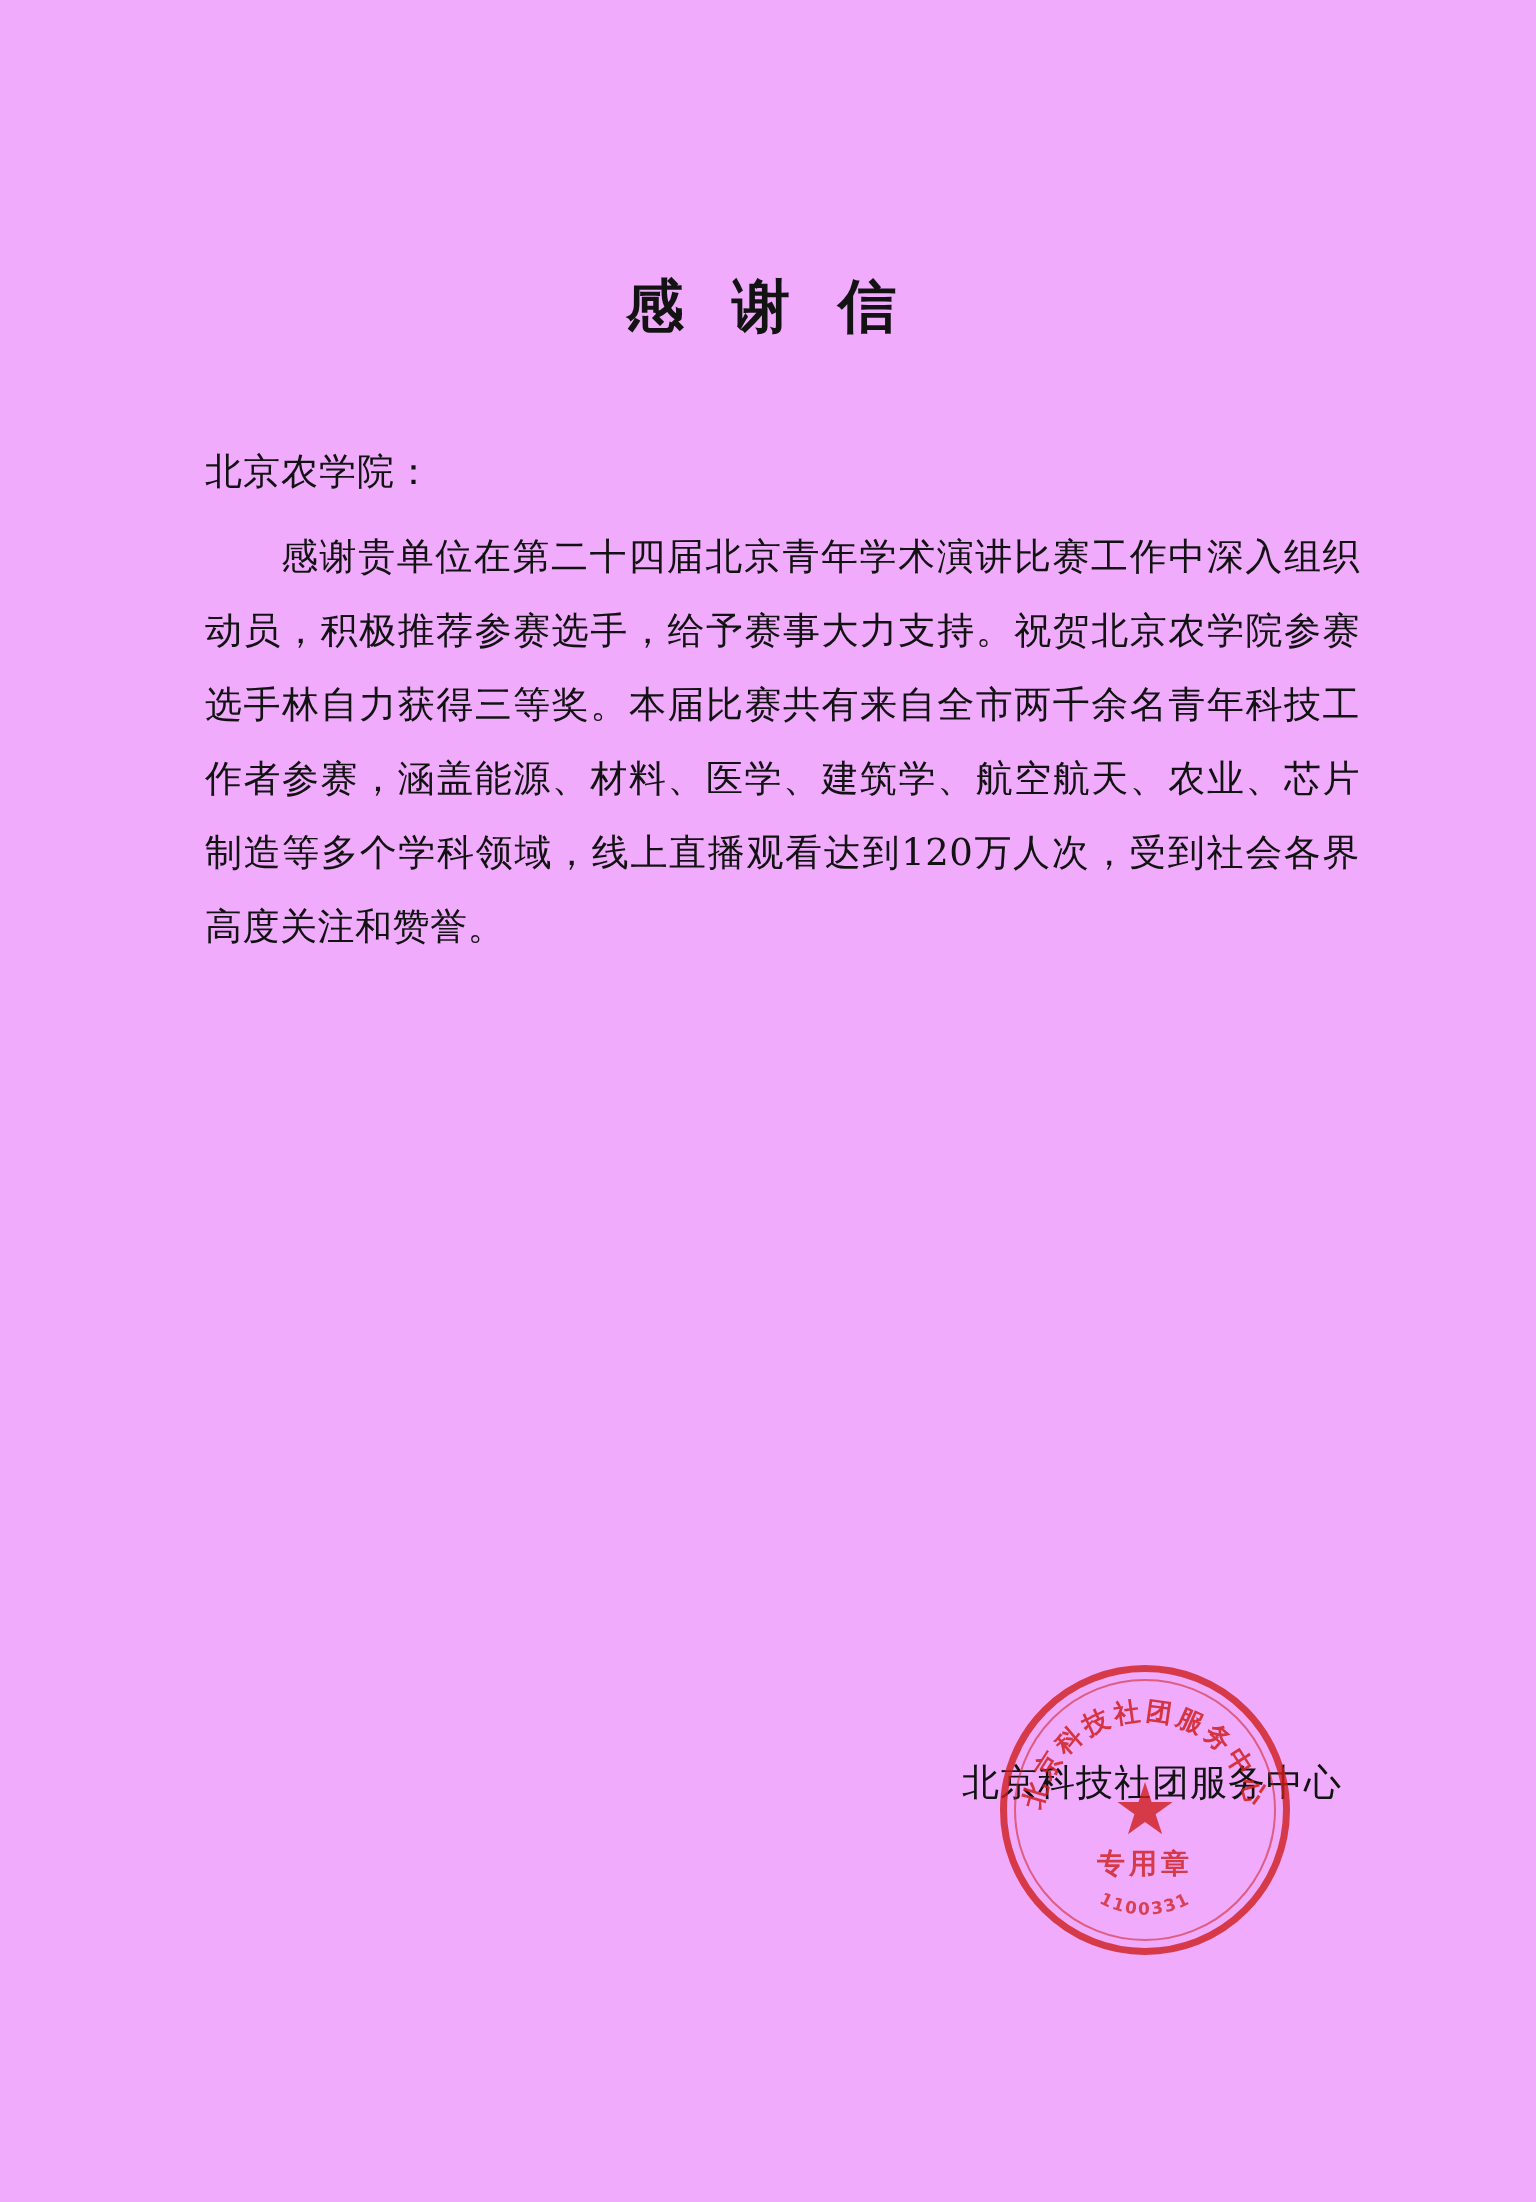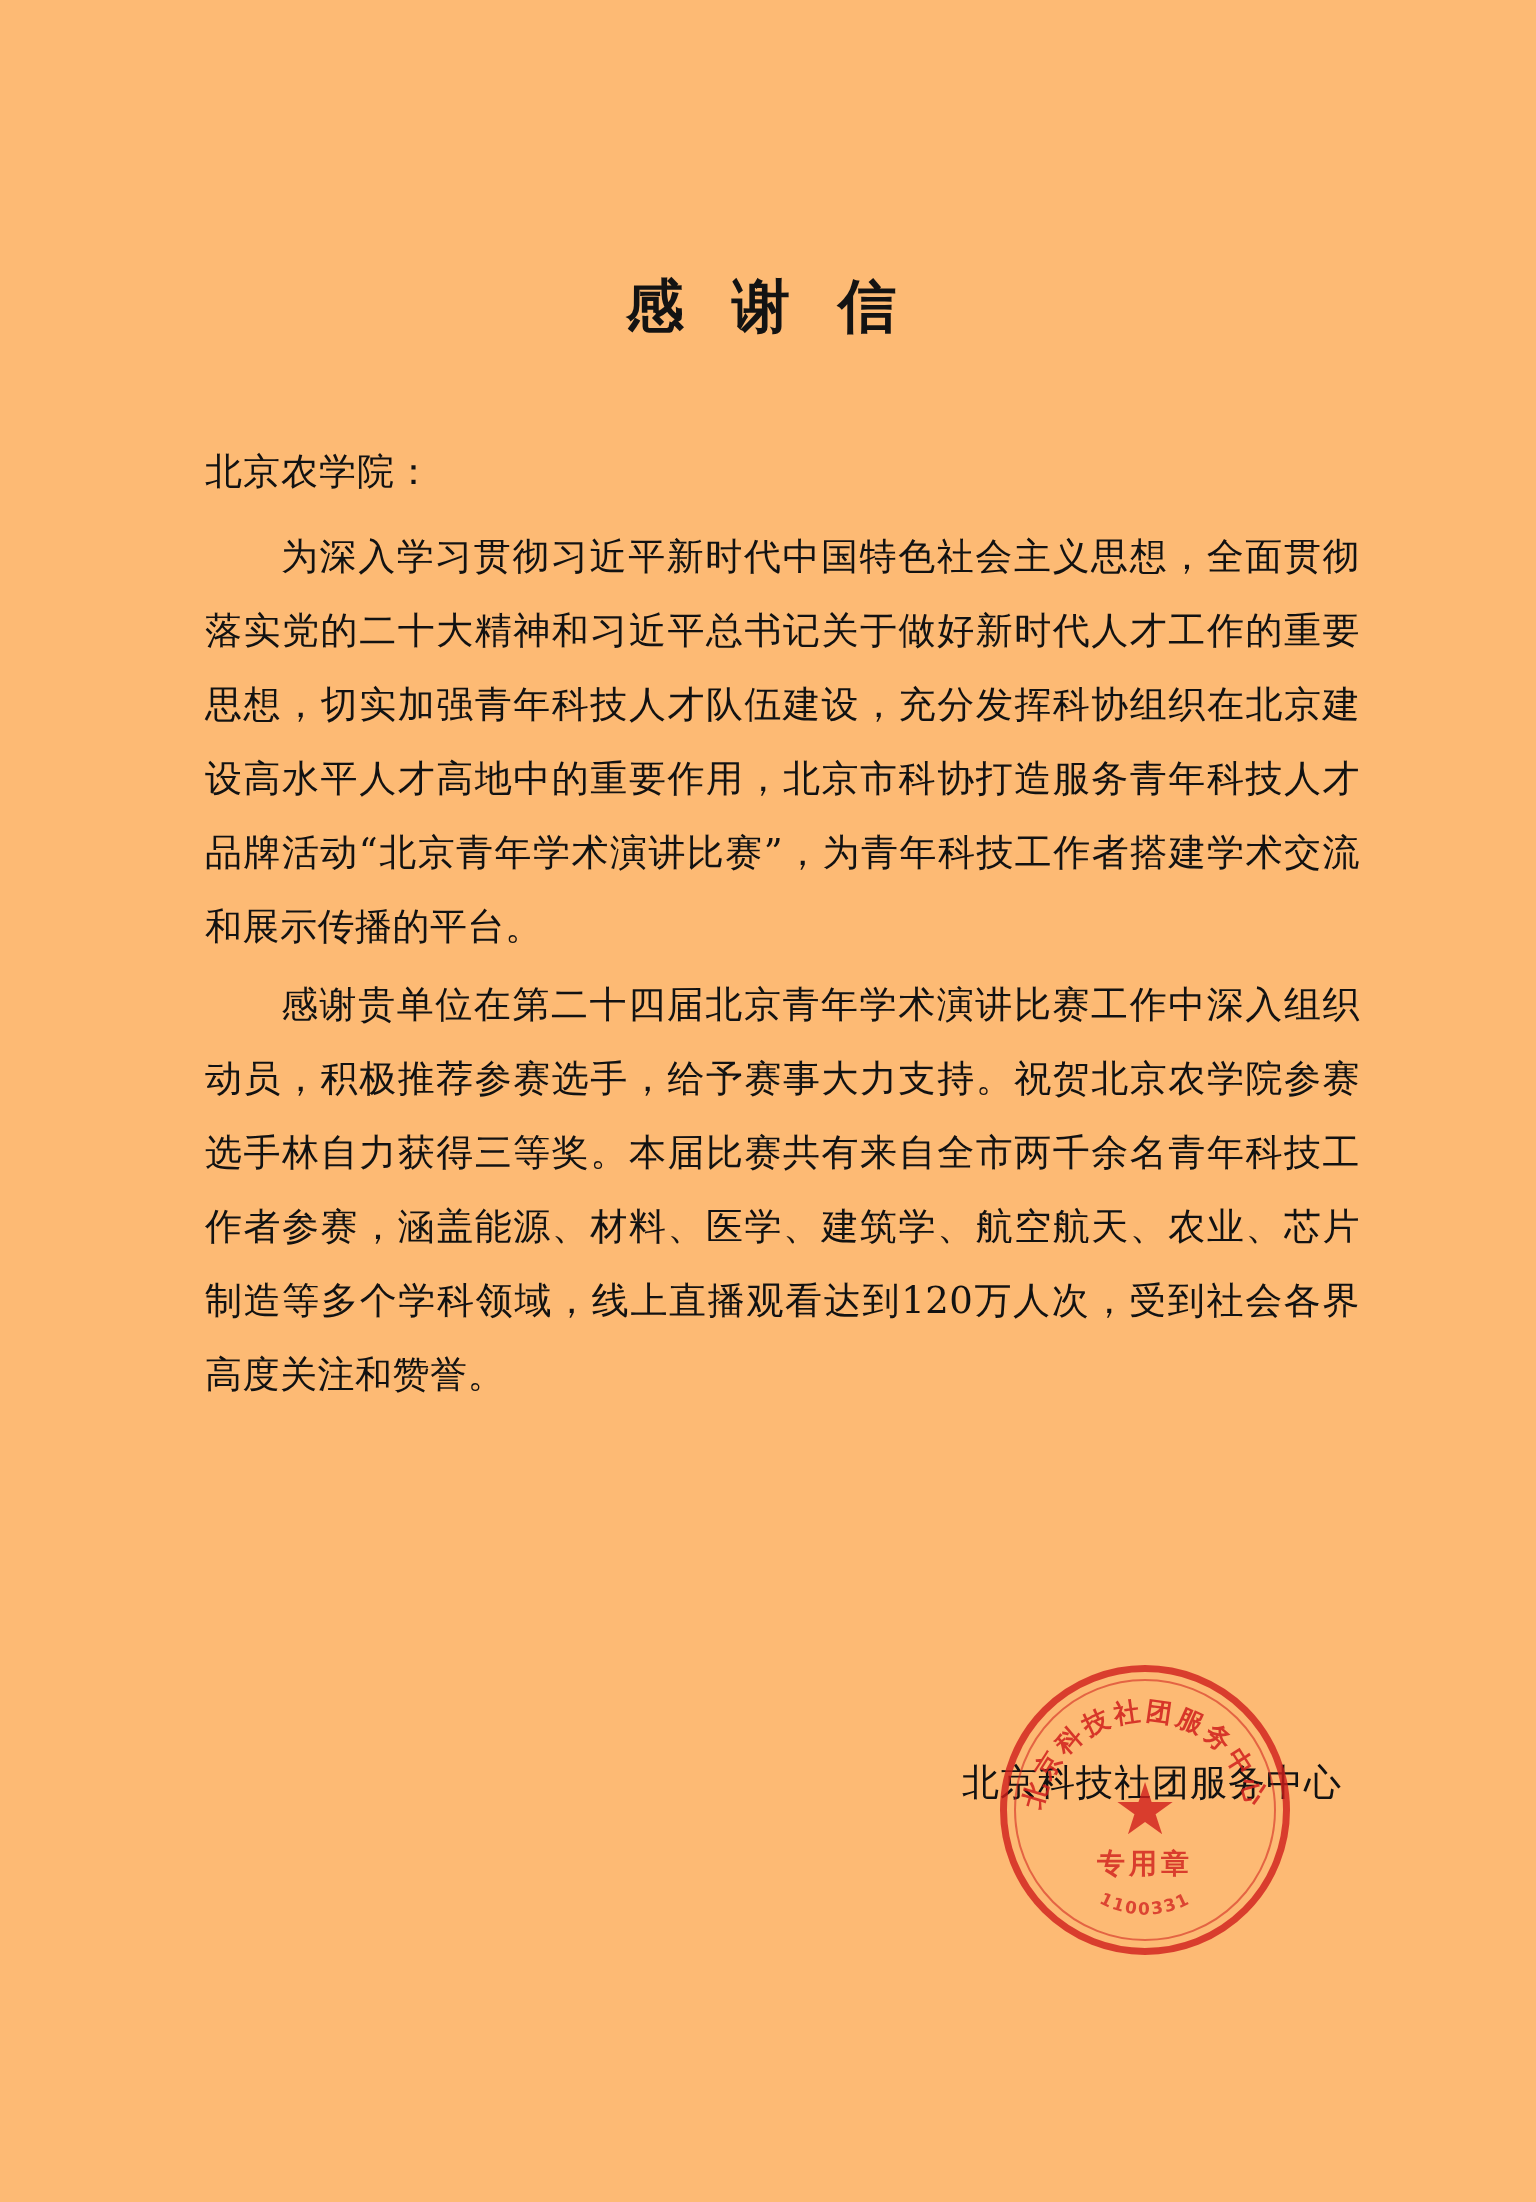--- a/index.html
+++ b/index.html
@@ -11,21 +11,21 @@
     width: 1536px;
     height: 2202px;
     position: relative;
     font-family: "DejaVu Serif", "Liberation Serif", serif;
     color: #111111;
     overflow: hidden;
   }
   .page {
     position: absolute;
     inset: 0;
-    background: #fdba74;
+    background: #f0abfc;
   }
   .letter-title {
     position: absolute;
     top: 268px;
     left: 0;
     width: 100%;
     text-align: center;
     font-size: 58px;
     font-weight: 700;
     letter-spacing: 14px;
@@ -141,21 +141,20 @@
 </head>
 <body>
 
 <div class="page">
 
   <div class="letter-title">感 谢 信</div>
 
   <div class="body-block">
     <div class="salutation">北京农学院：</div>
 
-    <p class="para">为深入学习贯彻习近平新时代中国特色社会主义思想，全面贯彻落实党的二十大精神和习近平总书记关于做好新时代人才工作的重要思想，切实加强青年科技人才队伍建设，充分发挥科协组织在北京建设高水平人才高地中的重要作用，北京市科协打造服务青年科技人才品牌活动“北京青年学术演讲比赛”，为青年科技工作者搭建学术交流和展示传播的平台。</p>
 
     <p class="para">感谢贵单位在第二十四届北京青年学术演讲比赛工作中深入组织动员，积极推荐参赛选手，给予赛事大力支持。祝贺北京农学院参赛选手林自力获得三等奖。本届比赛共有来自全市两千余名青年科技工作者参赛，涵盖能源、材料、医学、建筑学、航空航天、农业、芯片制造等多个学科领域，线上直播观看达到120万人次，受到社会各界高度关注和赞誉。</p>
 
   </div>
 
   <div class="signature-block">
     <span class="sig-line">北京科技社团服务中心</span>
   </div>
 
   <div class="seal">

